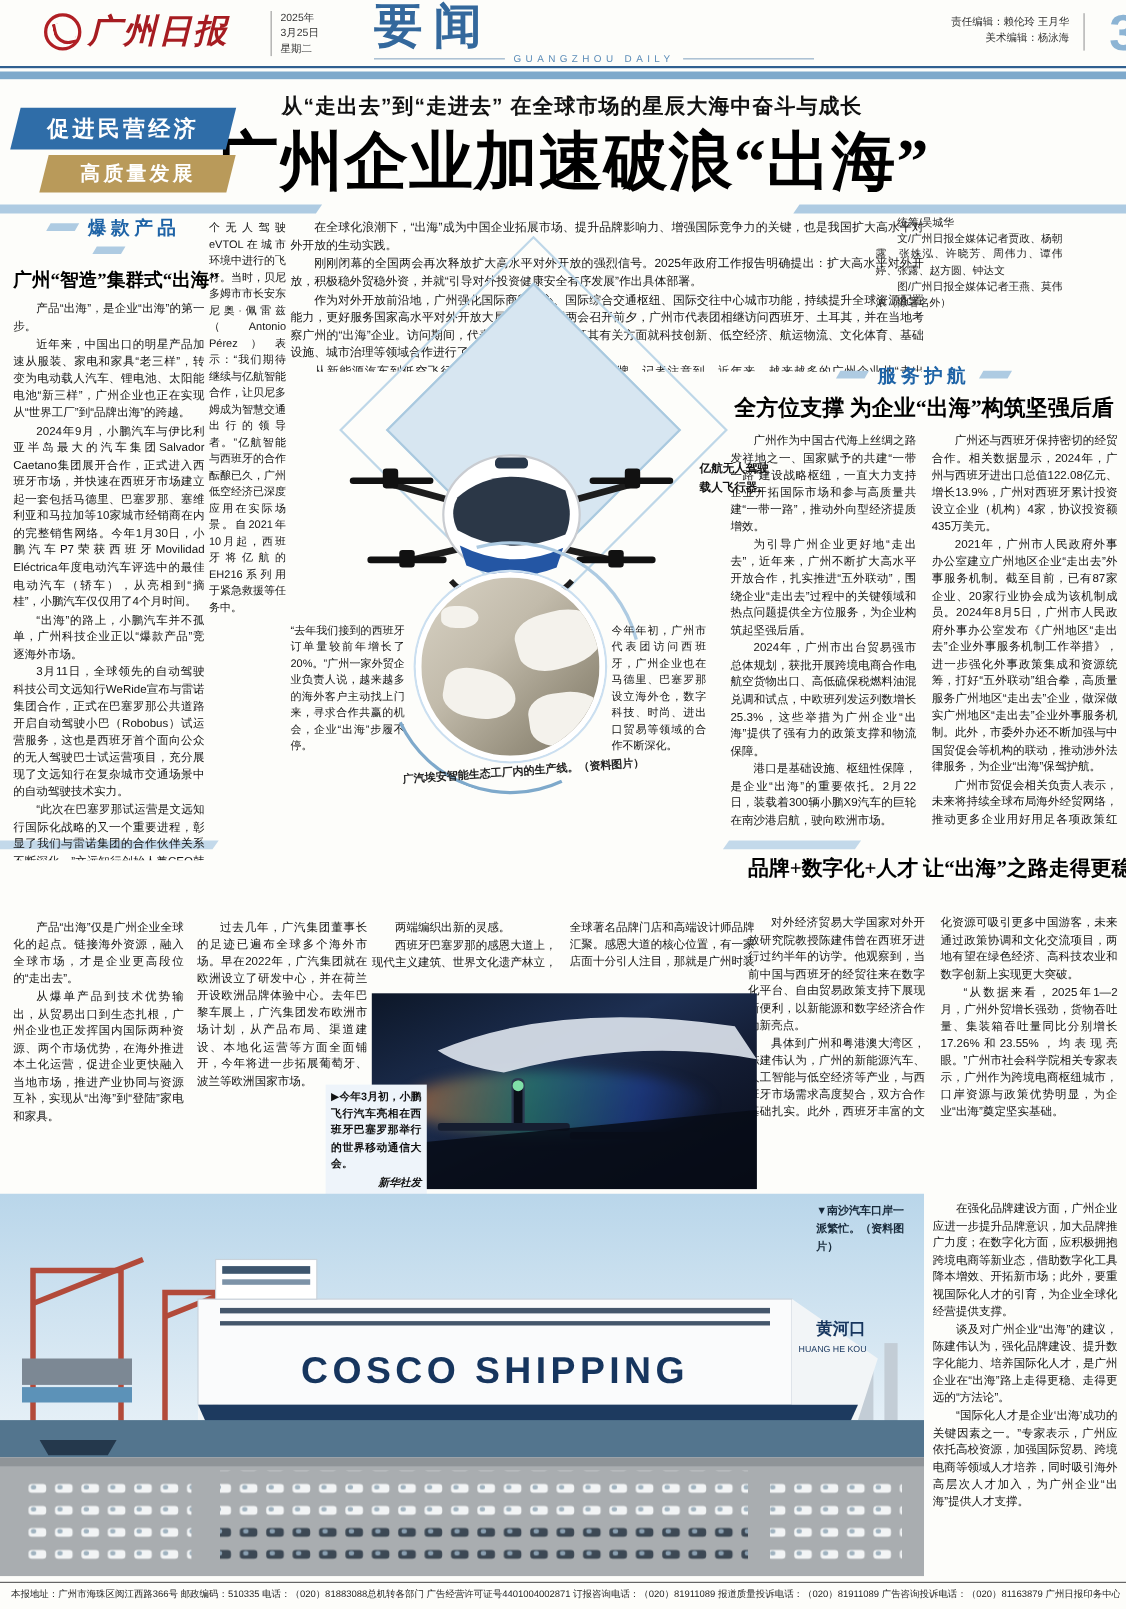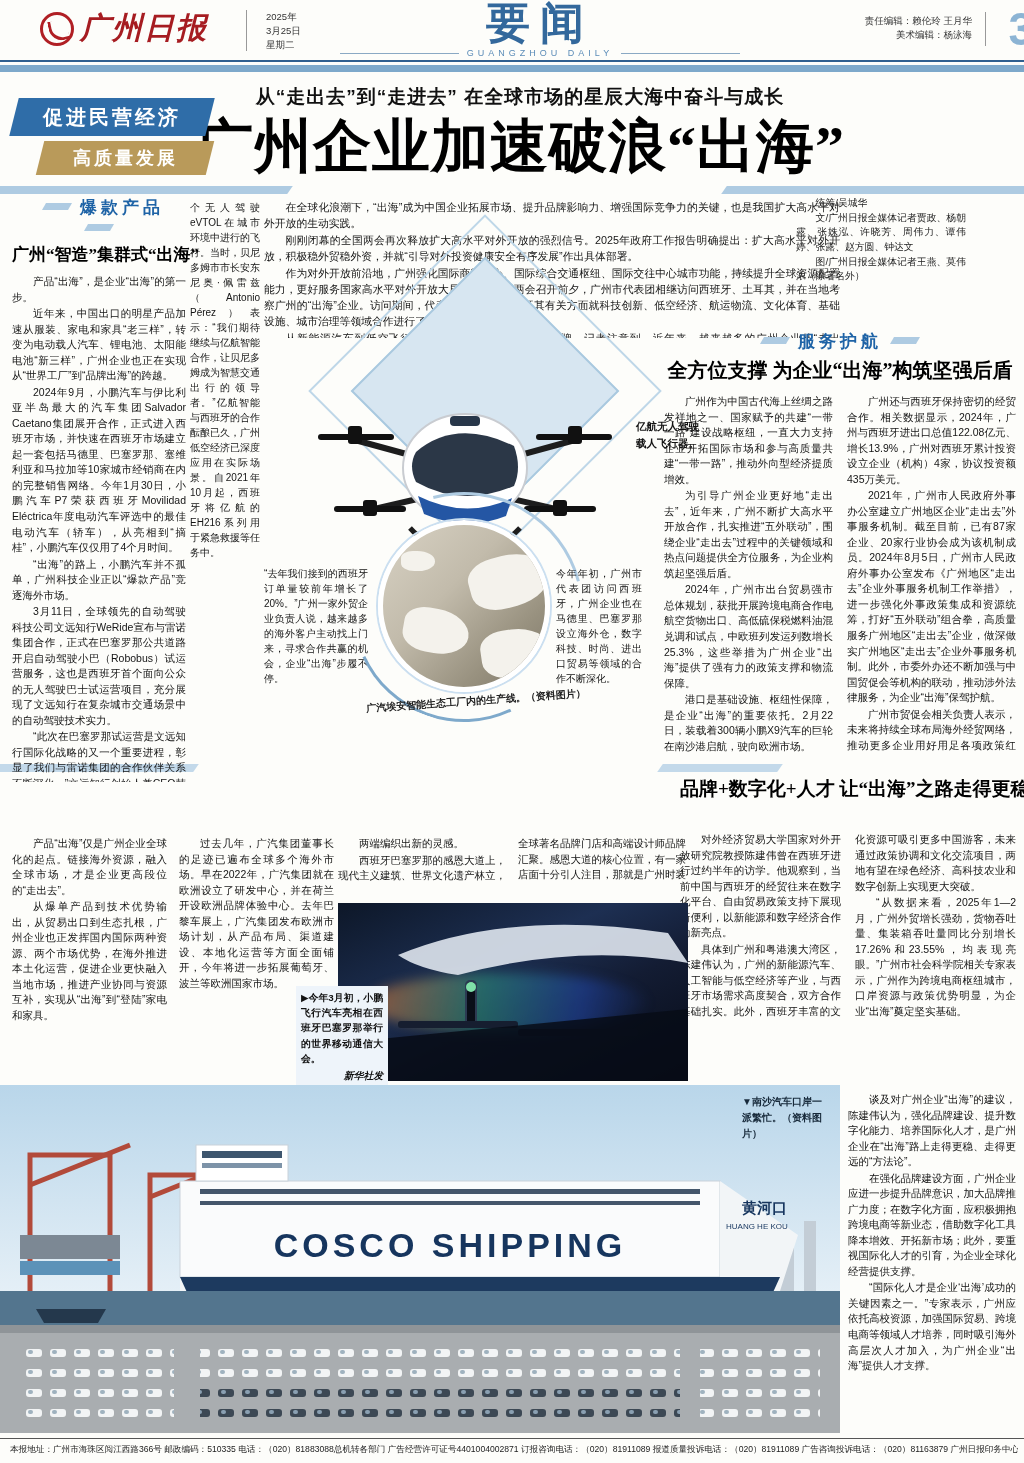--- a/index.html
+++ b/index.html
@@ -10,23 +10,23 @@
     font-family:"Liberation Sans","DejaVu Sans",sans-serif; color:#1a1a1a;
   }
   
   .masthead{ position:absolute; left:0; top:0; width:1024px; height:58px;margin-left:28px; }
   .logo-wrap{ position:absolute; left:12px; top:8px; display:flex; align-items:center; }
   .logo-emblem{ width:34px; height:34px; border-radius:50%; border:3px solid #b01f24; position:relative; }
   .logo-emblem::after{ content:""; position:absolute; left:6px; top:5px; width:16px; height:18px;
     border-left:3px solid #b01f24; border-bottom:3px solid #b01f24; border-radius:0 0 0 14px; transform:rotate(-12deg); }
   .logo-name{ font-family:"Liberation Serif","DejaVu Serif",serif; font-weight:900; font-style:italic;
     color:#a61c21; font-size:30px; letter-spacing:2px; margin-left:6px; }
-  .date-block{ position:absolute; left:218px; top:10px; border-left:1px solid #999; padding-left:19px;
+  .date-block{ position:absolute; left:218px; top:10px; border-left:1px solid #999; padding-left:8px;
     font-size:9.5px; line-height:1.45; color:#333; }
-  .mast-center{ position:absolute; left:312px; top:2px; width:400px; text-align:center; }
+  .mast-center{ position:absolute; left:312px; top:2px; width:400px; }
   .mast-title{ font-family:"Liberation Serif","DejaVu Serif",serif; font-weight:900; font-size:44px;
     color:#33689c; letter-spacing:10px; line-height:1.0; }
   .mast-lines{ display:flex; align-items:center; gap:8px; margin-top:2px; }
   .mast-lines .ln{ flex:1; height:1px; background:#8aa9c4; }
   .mast-en{ font-size:9px; letter-spacing:4px; color:#5b8cb8; white-space:nowrap; }
   .editors{ position:absolute; right:80px; top:14px; text-align:right; font-size:9.5px; line-height:1.5; color:#333; }
   .pn-divider{ position:absolute; right:66px; top:12px; width:1px; height:34px; background:#999; }
   .page-no{ position:absolute; right:18px; top:2px; font-size:46px; font-weight:900; color:#8cb4d4;
     font-family:"Liberation Sans",sans-serif; }
   .rule-thin{ position:absolute; left:0; top:60px; width:1024px; height:2px; background:#2f5f8f; }
@@ -274,22 +274,22 @@
     <div class="sec-subhead">品牌+数字化+人才 让“出海”之路走得更稳更远</div>
   </div>
   <div class="blk zhuanjia-body">
     <div class="cols body-text clip">
         <p>对外经济贸易大学国家对外开放研究院教授陈建伟曾在西班牙进行过约半年的访学。他观察到，当前中国与西班牙的经贸往来在数字化平台、自由贸易政策支持下展现新便利，以新能源和数字经济合作为新亮点。</p>
         <p>具体到广州和粤港澳大湾区，陈建伟认为，广州的新能源汽车、人工智能与低空经济等产业，与西班牙市场需求高度契合，双方合作基础扎实。此外，西班牙丰富的文化资源可吸引更多中国游客，未来通过政策协调和文化交流项目，两地有望在绿色经济、高科技农业和数字创新上实现更大突破。</p>
         <p>“从数据来看，2025年1—2月，广州外贸增长强劲，货物吞吐量、集装箱吞吐量同比分别增长17.26%和23.55%，均表现亮眼。”广州市社会科学院相关专家表示，广州作为跨境电商枢纽城市，口岸资源与政策优势明显，为企业“出海”奠定坚实基础。</p>
       </div>
   </div>
   <div class="blk zhuanjia-cont body-text clip">
+      <p>在强化品牌建设方面，广州企业应进一步提升品牌意识，加大品牌推广力度；在数字化方面，应积极拥抱跨境电商等新业态，借助数字化工具降本增效、开拓新市场；此外，要重视国际化人才的引育，为企业全球化经营提供支撑。</p>
       <p>谈及对广州企业“出海”的建议，陈建伟认为，强化品牌建设、提升数字化能力、培养国际化人才，是广州企业在“出海”路上走得更稳、走得更远的“方法论”。</p>
-      <p>在强化品牌建设方面，广州企业应进一步提升品牌意识，加大品牌推广力度；在数字化方面，应积极拥抱跨境电商等新业态，借助数字化工具降本增效、开拓新市场；此外，要重视国际化人才的引育，为企业全球化经营提供支撑。</p>
       <p>“国际化人才是企业‘出海’成功的关键因素之一。”专家表示，广州应依托高校资源，加强国际贸易、跨境电商等领域人才培养，同时吸引海外高层次人才加入，为广州企业“出海”提供人才支撑。</p>
     </div>
 
   <div class="mwc">
     <div class="glow"></div>
     <svg width="350" height="178" viewBox="0 0 350 178">
       <path d="M60,52 Q170,6 330,30 L350,60 Q240,40 120,72 Q80,66 60,52z" fill="#dfe6ee" opacity="0.9"></path>
       <rect x="128" y="78" width="10" height="44" rx="4" fill="#0a0e18" stroke="#2c3a52" stroke-width="2"></rect>
       <rect x="60" y="118" width="120" height="7" rx="3" fill="#161e30"></rect>
       <rect x="180" y="126" width="120" height="7" rx="3" fill="#10192b"></rect>

